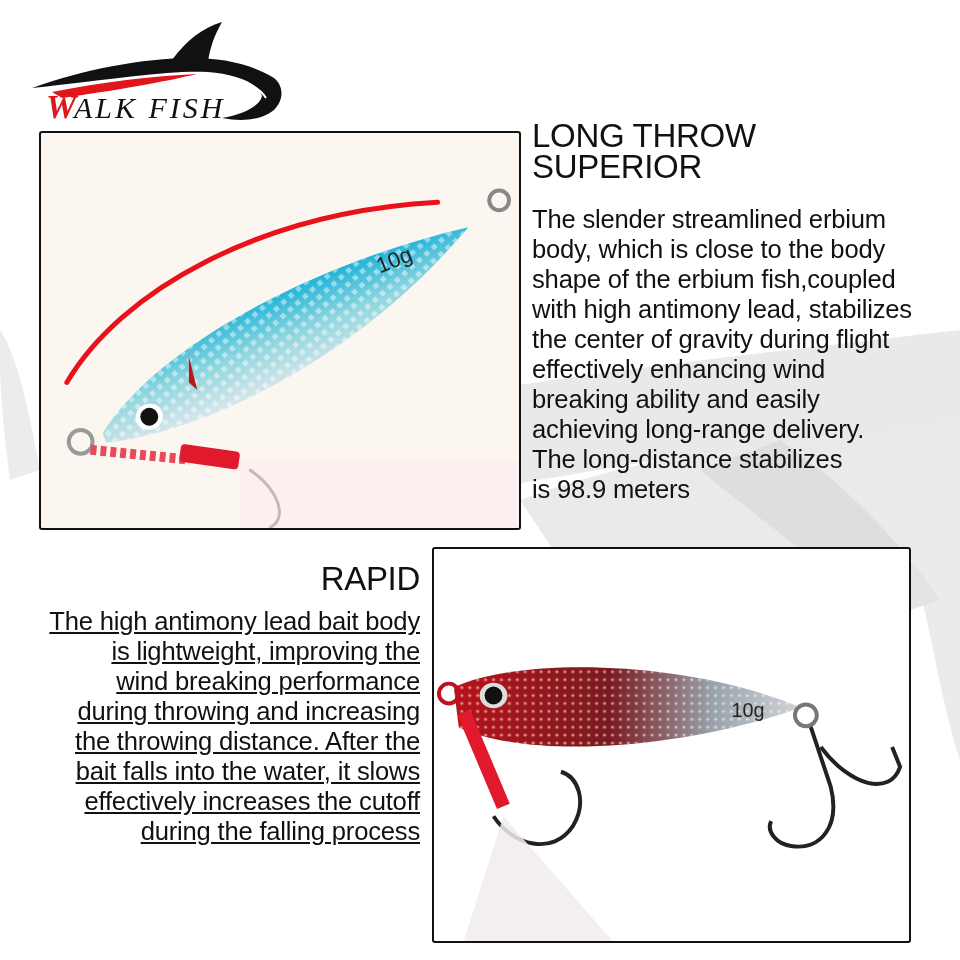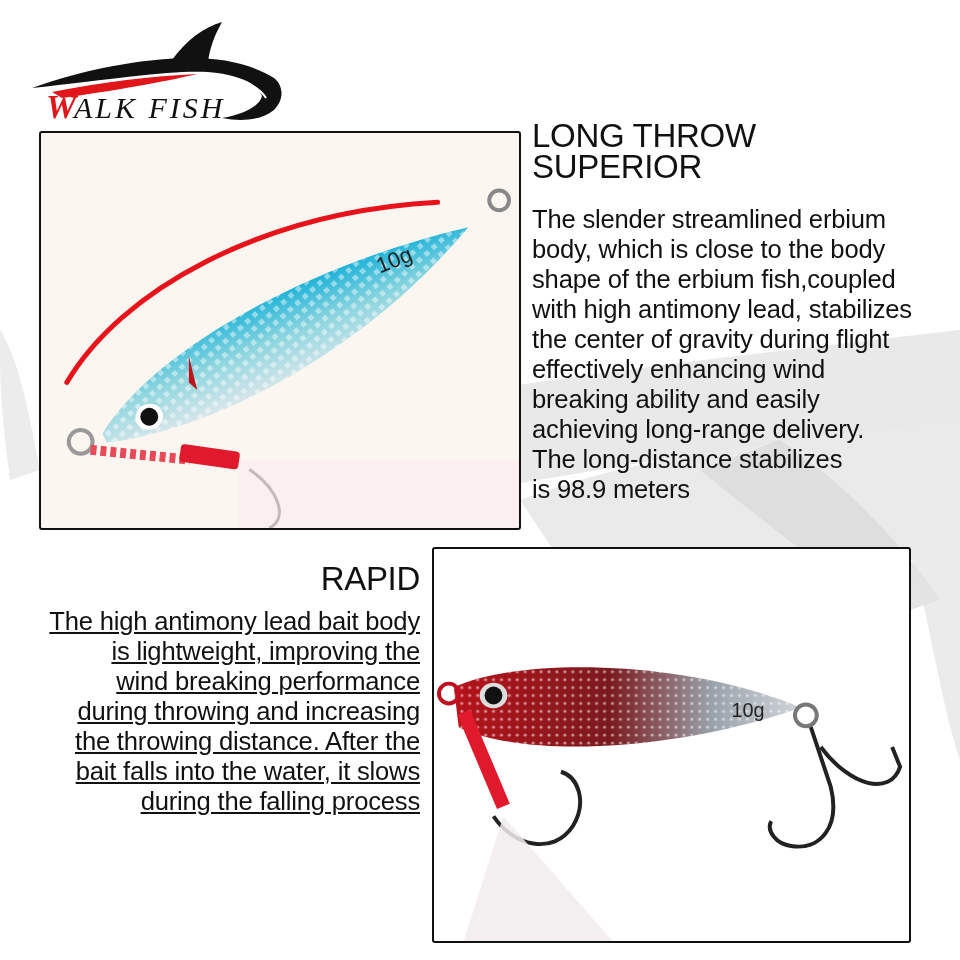--- a/index.html
+++ b/index.html
@@ -112,20 +112,21 @@
   <h2>
     <span>RAPID</span>
   </h2>
   <p>
     <span>The high antimony lead bait body</span>
     <span>is lightweight, improving the</span>
     <span>wind breaking performance</span>
     <span>during throwing and increasing</span>
     <span>the throwing distance. After the</span>
     <span>bait falls into the water, it slows</span>
+    <span>effectively increases the cutoff</span>
     <span>during the falling process</span>
   </p>
 </div>
 
 <div class="photo-frame bottom">
   <svg viewBox="0 0 479 396" preserveAspectRatio="none">
     <defs>
       <linearGradient id="redBody" x1="0" y1="0" x2="1" y2="0">
         <stop offset="0" stop-color="#b8121a"></stop>
         <stop offset="0.45" stop-color="#7a1a1e"></stop>

